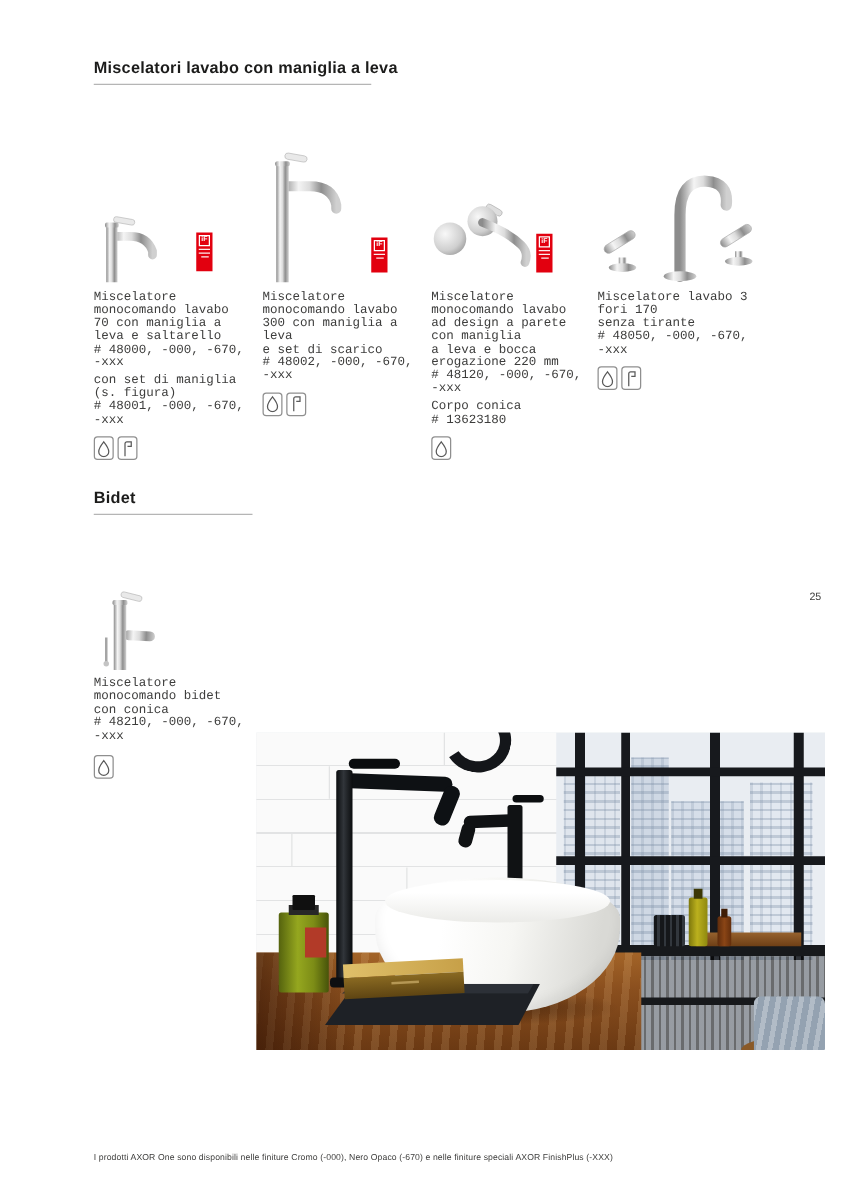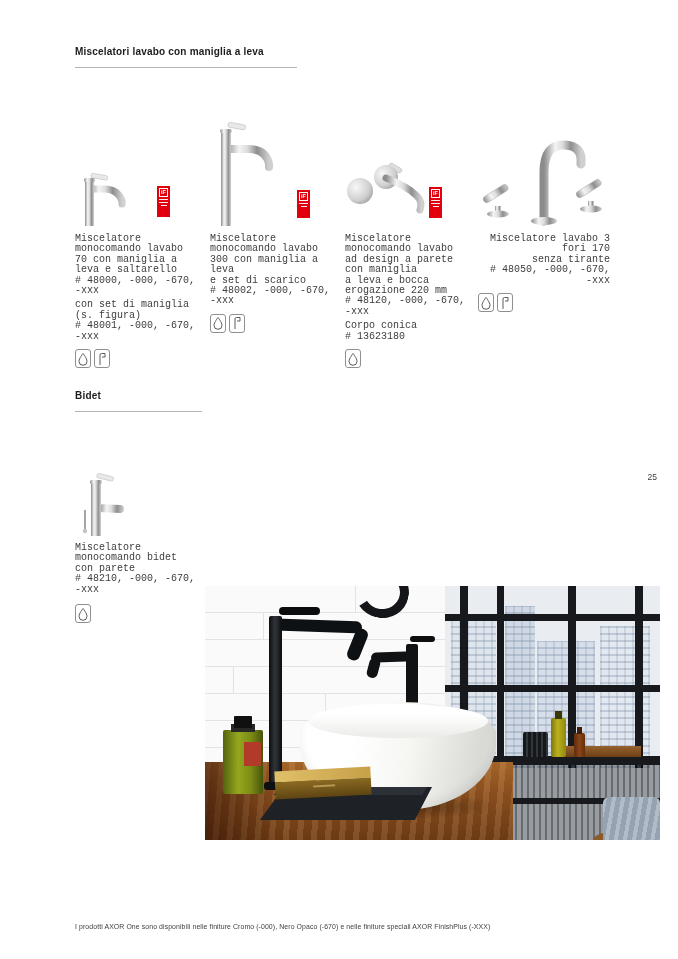--- a/index.html
+++ b/index.html
@@ -1,21 +1,21 @@
 <!DOCTYPE html>
 <html><head>
 <meta charset="utf-8">
 <style>
   * { margin:0; padding:0; box-sizing:border-box; }
   html,body { background:#fff; }
   .page {
     position:relative; width:678px; height:959px; background:#ffffff;
     font-family:"Liberation Sans", sans-serif; color:#3d3d3c; overflow:hidden;
   }
-  .sec-title { position:absolute; font-size:10px; font-weight:bold; color:#1c1c1b; letter-spacing:.2px; }
+  .sec-title { position:absolute; font-size:13px; font-weight:bold; color:#1c1c1b; letter-spacing:.2px; }
   .sec-rule  { position:absolute; height:1px; background:#b5b5b5; }
 
   .pimg { position:absolute; }
   .if-badge { position:absolute; width:13px; height:31px; background:#e2000f; }
   .if-badge .sq { width:9px; height:9px; border:1px solid #fff; margin:2px auto 1px auto;
     color:#fff; font-size:5.5px; font-weight:bold; text-align:center; line-height:7px; }
   .if-badge .bar { width:9px; height:1.5px; background:rgba(255,255,255,.92); margin:1.6px auto 0 auto; }
   .if-badge .bar.short { width:6px; }
 
   .tcol { position:absolute; width:132px; font-size:10px; line-height:10.4px; color:#3d3d3c;font-family:Liberation Mono, monospace; }
@@ -233,21 +233,21 @@
     <div class="gap6"></div>
     <div class="icons">
       <span class="icon-box">
         <svg width="12" height="14" viewBox="0 0 12 14">
             <path d="M6 1.5 C6 1.5 2 6.5 2 9.3 a4 4 0 0 0 8 0 C10 6.5 6 1.5 6 1.5 Z" fill="none" stroke="#5a5a5a" stroke-width="1"></path>
           </svg>
       </span>
     </div>
   </div>
 
-  <div class="tcol" style="left:478px; top:234px;text-align:right;">
+  <div class="tcol" style="left:478px; top:234px;">
     <div>Miscelatore lavabo 3 fori 170</div>
     <div>senza tirante</div>
     <div># 48050, -000, -670, -xxx</div>
     <div class="gap6"></div>
     <div class="icons">
       <span class="icon-box">
         <svg width="12" height="14" viewBox="0 0 12 14">
             <path d="M6 1.5 C6 1.5 2 6.5 2 9.3 a4 4 0 0 0 8 0 C10 6.5 6 1.5 6 1.5 Z" fill="none" stroke="#5a5a5a" stroke-width="1"></path>
           </svg>
       </span>
@@ -266,21 +266,21 @@
     <rect x="23" y="36" width="25" height="8" rx="4" fill="url(#chrome)" transform="rotate(3 23 40)"></rect>
     <rect x="15" y="15" width="10" height="53" fill="url(#chrome)"></rect>
     <rect x="14" y="12" width="12" height="4" rx="1.5" fill="url(#chrome)"></rect>
     <rect x="21" y="5" width="17" height="4.5" rx="2" fill="#e9e9e9" stroke="#b5b5b5" stroke-width="0.5" transform="rotate(14 21 7)"></rect>
     <line x1="9" y1="42" x2="9" y2="62" stroke="#a5a5a5" stroke-width="2"></line>
     <circle cx="9" cy="63" r="2.2" fill="#c4c4c4"></circle>
   </svg>
 
   <div class="tcol" style="left:75px; top:543px;">
     <div>Miscelatore monocomando bidet</div>
-    <div>con parete</div>
+    <div>con conica</div>
     <div># 48210, -000, -670, -xxx</div>
     <div class="gap8"></div>
     <div class="icons">
       <span class="icon-box">
         <svg width="12" height="14" viewBox="0 0 12 14">
             <path d="M6 1.5 C6 1.5 2 6.5 2 9.3 a4 4 0 0 0 8 0 C10 6.5 6 1.5 6 1.5 Z" fill="none" stroke="#5a5a5a" stroke-width="1"></path>
           </svg>
       </span>
     </div>
   </div>

